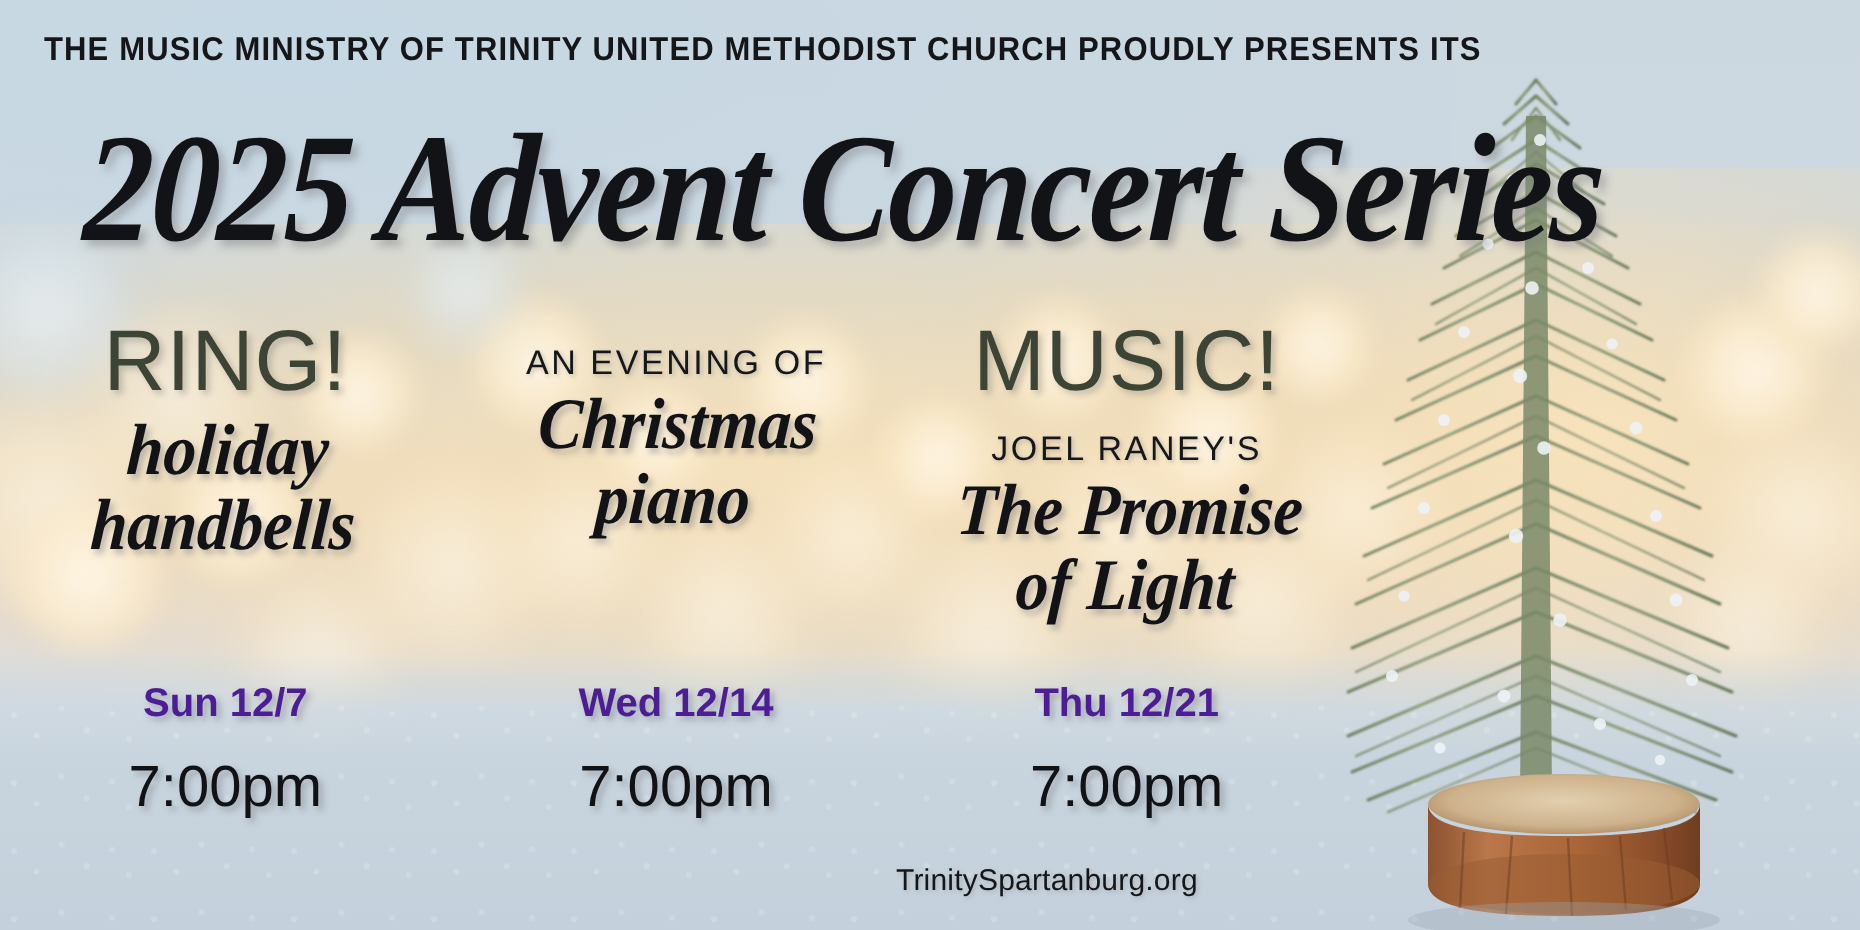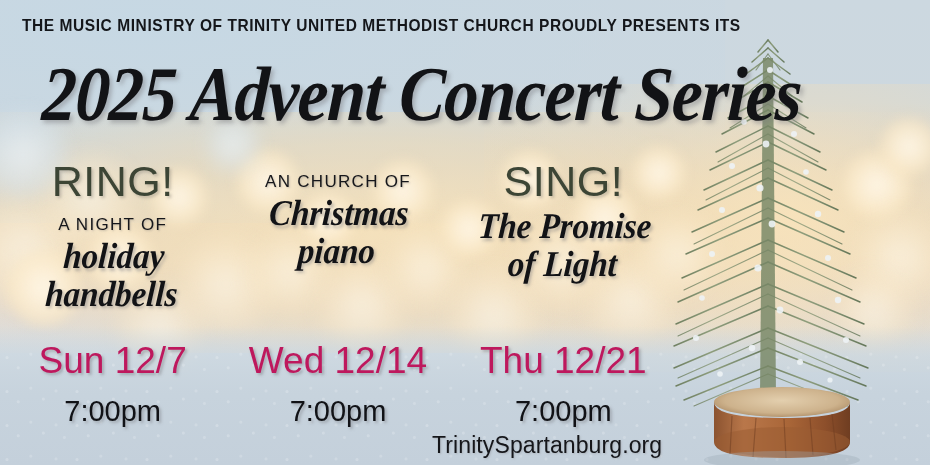--- a/index.html
+++ b/index.html
@@ -142,23 +142,23 @@
   .col-script{
     font-size:33px;
     line-height:1.02;
     margin-top:9px;
     text-shadow:2px 2px 3px rgba(120,120,125,.45);
     transform:scaleY(1.1) skewX(-4deg);
   }
   .col-script .l2{display:block;}
   .col-date{
     font-family:"Liberation Sans", sans-serif;
-    font-weight:400;
-    font-size:37px;
-    color:#be185d;
+    font-weight:700;
+    font-size:20px;
+    color:#4c1d95;
     line-height:1;
     text-shadow:2px 2px 3px rgba(120,122,128,.5);
   }
   .col-time{
     font-family:"Liberation Sans", sans-serif;
     font-weight:400;
     font-size:29px;
     color:#111216;
     line-height:1;
     margin-top:18px;
@@ -170,23 +170,23 @@
 
   .footer-phone{
     position:absolute; left:58px; top:432px;
     font-family:"Liberation Sans", sans-serif;
     font-size:17px;
     letter-spacing:1.1px;
     color:#15161a;
     text-shadow:1px 1px 2px rgba(140,140,146,.4);
   }
   .footer-url{
-    position:absolute; left:432px; top:432px;
-    font-family:"Liberation Sans", sans-serif;
-    font-size:23px;
+    position:absolute; left:448px; top:432px;
+    font-family:"Liberation Sans", sans-serif;
+    font-size:15px;
     letter-spacing:.1px;
     color:#15161a;
     text-shadow:1px 1px 2px rgba(140,140,146,.4);
   }
 </style>
 </head>
 <body>
 
 <div class="poster">
 
@@ -368,45 +368,45 @@
   </div>
 
   <div class="tagline">THE MUSIC MINISTRY OF TRINITY UNITED METHODIST CHURCH PROUDLY PRESENTS ITS</div>
 
   <div class="title script">2025 Advent Concert Series</div>
 
   <div class="cols">
 
     <div class="col">
       <div class="col-head">RING!</div>
-      <div class="col-sub">A NIGHT OF</div>
       <div class="col-script script">
         <span class="l1">holiday</span>
         <span class="l2">handbells</span>
       </div>
       <div class="dt-c1">
         <div class="col-date">Sun 12/7</div>
         <div class="col-time">7:00pm</div>
       </div>
     </div>
 
     <div class="col">
-      <div class="col-sub">AN CHURCH OF</div>
+      <div class="col-sub">AN EVENING OF</div>
       <div class="col-script script">
         <span class="l1">Christmas</span>
         <span class="l2">piano</span>
       </div>
       <div class="dt-c2">
         <div class="col-date">Wed 12/14</div>
         <div class="col-time">7:00pm</div>
       </div>
     </div>
 
     <div class="col">
-      <div class="col-head">SING!</div>
+      <div class="col-head">MUSIC!</div>
+      <div class="col-sub">JOEL RANEY'S</div>
       <div class="col-script script">
         <span class="l1">The Promise</span>
         <span class="l2">of Light</span>
       </div>
       <div class="dt-c3">
         <div class="col-date">Thu 12/21</div>
         <div class="col-time">7:00pm</div>
       </div>
     </div>
 

